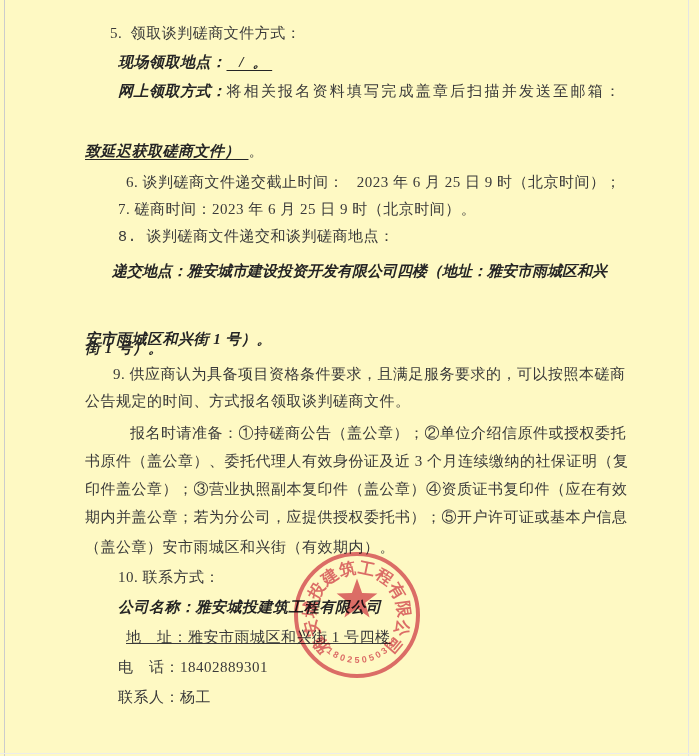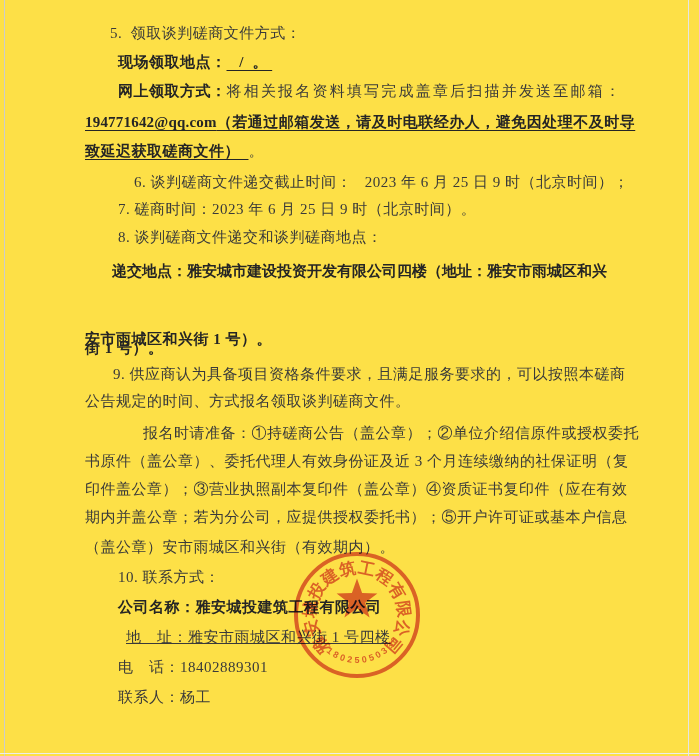--- a/index.html
+++ b/index.html
@@ -1,31 +1,31 @@
 <!DOCTYPE html>
 <html><head>
 <meta charset="utf-8">
 <title>Scanned Procurement Announcement Page</title>
 <style>
   html,body{margin:0;padding:0;background:#ffffff;}
   .page{
     position:relative;width:699px;height:756px;overflow:hidden;
-    background:#fde047;
+    background:#fef9c3;
     font-family:"Liberation Serif","DejaVu Serif",serif;
     color:#3a3a3a;
   }
   .scan-edge{position:absolute;top:0;height:100%;width:1px;}
   .scan-edge.left{left:4px;background:#cccccc;}
   .scan-edge.right{left:688px;background:#e4e4e4;}
   .scan-edge.bottom{top:753px;left:0;width:100%;height:1px;background:#ececec;}
   .line{
     position:absolute;font-size:15px;line-height:19px;
     letter-spacing:0.5px;white-space:pre;
   }
-  .b{font-weight:bold;color:#252525;}
+  .b{font-weight:bold;color:#252525;font-style:italic;}
   .u{text-decoration:underline;text-underline-offset:3px;text-decoration-thickness:1.3px;}
   .sp{letter-spacing:2.2px;}
   .tight{letter-spacing:0;}
   .latin{letter-spacing:0.2px;}
   
   .seal{
     position:absolute;left:266px;top:529px;width:182px;height:182px;
     mix-blend-mode:multiply;opacity:0.82;
   }
   .seal text{
@@ -43,42 +43,41 @@
   <div class="scan-edge left"></div>
   <div class="scan-edge right"></div>
   <div class="scan-edge bottom"></div>
 
   <div class="line" style="top:24px;left:110px;"><span>5.  领取谈判磋商文件方式：</span></div>
 
   <div class="line" style="top:53px;left:118px;"><span class="b">现场领取地点：</span><span class="b u">   /  。 </span></div>
 
   <div class="line" style="top:82px;left:118px;"><span class="b">网上领取方式：</span><span class="sp">将相关报名资料填写完成盖章后扫描并发送至邮箱：</span></div>
 
-  <div class="line" style="top:113px;left:85px;"><span class="b u latin">194771642@qq.com</span><span class="b u">（若通过邮箱发送，请及时电联经办人，避免因处理不及时导</span></div>
 
   <div class="line" style="top:142px;left:85px;"><span class="b u">致延迟获取磋商文件）  </span><span>。</span></div>
 
-  <div class="line" style="top:173px;left:134px;"><span>6. 谈判磋商文件递交截止时间：   2023 年 6 月 25 日 9 时（北京时间）；</span></div>
+  <div class="line" style="top:173px;left:126px;"><span>6. 谈判磋商文件递交截止时间：   2023 年 6 月 25 日 9 时（北京时间）；</span></div>
 
   <div class="line" style="top:200px;left:118px;"><span>7. 磋商时间：2023 年 6 月 25 日 9 时（北京时间）。</span></div>
 
-  <div class="line" style="top:228px;left:118px;"><span>8. 谈判磋商文件递交和谈判磋商地点：</span></div>
+  <div class="line" style="top:228px;left:118px;font-family:Liberation Mono, monospace;"><span>8. 谈判磋商文件递交和谈判磋商地点：</span></div>
 
   <div class="line b tight" style="top:262px;left:112px;"><span>递交地点：雅安城市建设投资开发有限公司四楼（地址：雅安市雨城区和兴</span></div>
 
   <div class="line b" style="top:291px;left:85px;margin-top:48px;"><span>街 1 号）。</span></div>
 
 
   <div class="line b" style="top:330px;left:85px;"><span>安市雨城区和兴街 1 号）。</span></div>
 
   <div class="line" style="top:365px;left:113px;"><span>9. 供应商认为具备项目资格条件要求，且满足服务要求的，可以按照本磋商</span></div>
 
   <div class="line" style="top:392px;left:85px;"><span>公告规定的时间、方式报名领取谈判磋商文件。</span></div>
 
-  <div class="line" style="top:424px;left:143px;"><span>报名时请准备：①持磋商公告（盖公章）；②单位介绍信原件或授权委托</span></div>
+  <div class="line" style="top:424px;left:130px;"><span>报名时请准备：①持磋商公告（盖公章）；②单位介绍信原件或授权委托</span></div>
 
   <div class="line" style="top:452px;left:85px;"><span>书原件（盖公章）、委托代理人有效身份证及近 3 个月连续缴纳的社保证明（复</span></div>
 
   <div class="line" style="top:480px;left:85px;"><span>印件盖公章）；③营业执照副本复印件（盖公章）④资质证书复印件（应在有效</span></div>
 
   <div class="line" style="top:508px;left:85px;"><span>期内并盖公章；若为分公司，应提供授权委托书）；⑤开户许可证或基本户信息</span></div>
 
   <div class="line" style="top:538px;left:85px;"><span>（盖公章）安市雨城区和兴街（有效期内）。</span></div>
 
   <div class="line" style="top:568px;left:118px;"><span>10. 联系方式：</span></div>

